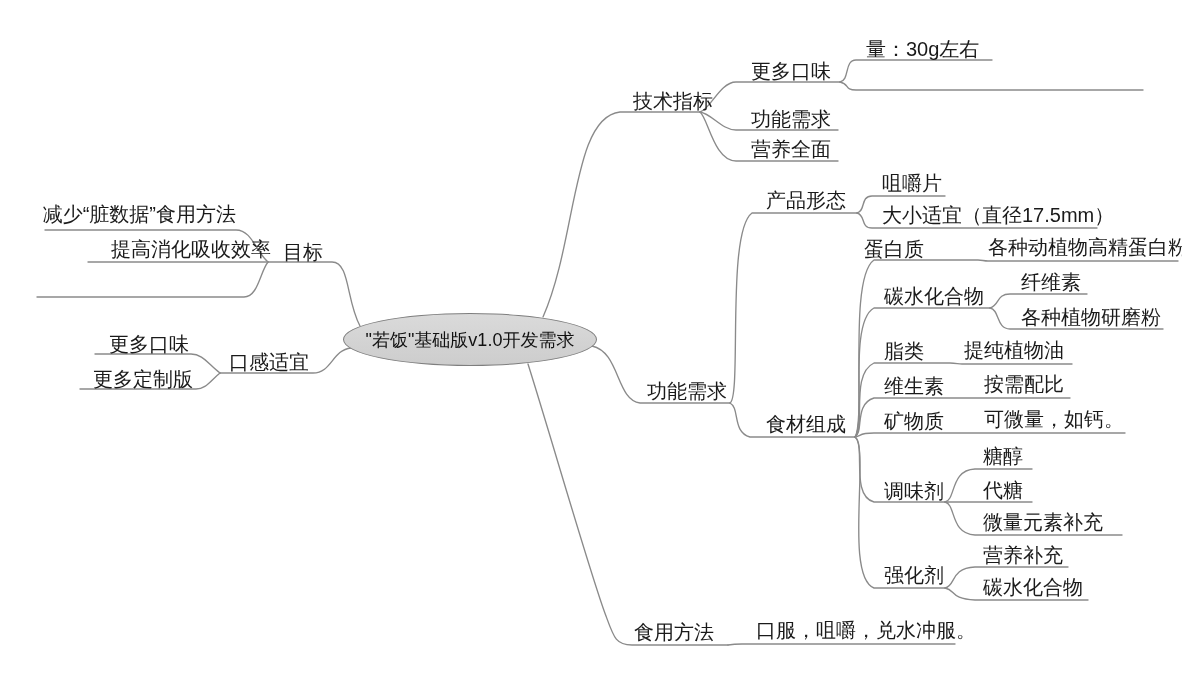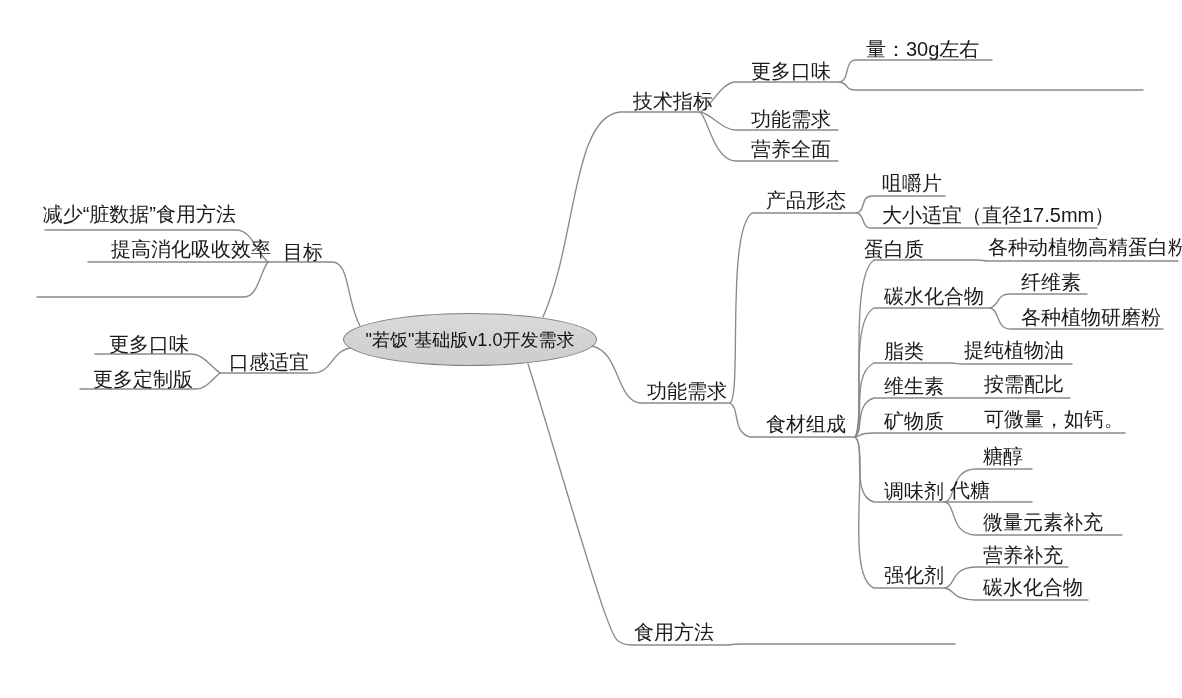--- a/index.html
+++ b/index.html
@@ -121,21 +121,22 @@
   <div class="lbl" style="left:1021px;top:272px">纤维素</div>
   <div class="lbl" style="left:1021px;top:307px">各种植物研磨粉</div>
   <div class="lbl" style="left:884px;top:341px">脂类</div>
   <div class="lbl" style="left:964px;top:340px">提纯植物油</div>
   <div class="lbl" style="left:884px;top:376px">维生素</div>
   <div class="lbl" style="left:984px;top:374px">按需配比</div>
   <div class="lbl" style="left:884px;top:411px">矿物质</div>
   <div class="lbl" style="left:984px;top:409px">可微量，如钙。</div>
   <div class="lbl" style="left:884px;top:481px">调味剂</div>
   <div class="lbl" style="left:983px;top:446px">糖醇</div>
-  <div class="lbl" style="left:950px;top:480px">代糖</div>
+  <div class="lbl" style="left:983px;top:480px">代糖</div>
   <div class="lbl" style="left:983px;top:512px">微量元素补充</div>
   <div class="lbl" style="left:884px;top:565px">强化剂</div>
   <div class="lbl" style="left:983px;top:545px">营养补充</div>
   <div class="lbl" style="left:983px;top:577px">碳水化合物</div>
 
   <div class="lbl" style="left:634px;top:622px">食用方法</div>
+  <div class="lbl" style="left:756px;top:620px">口服，咀嚼，兑水冲服。</div>
 
 </div>
 
 </body></html>

